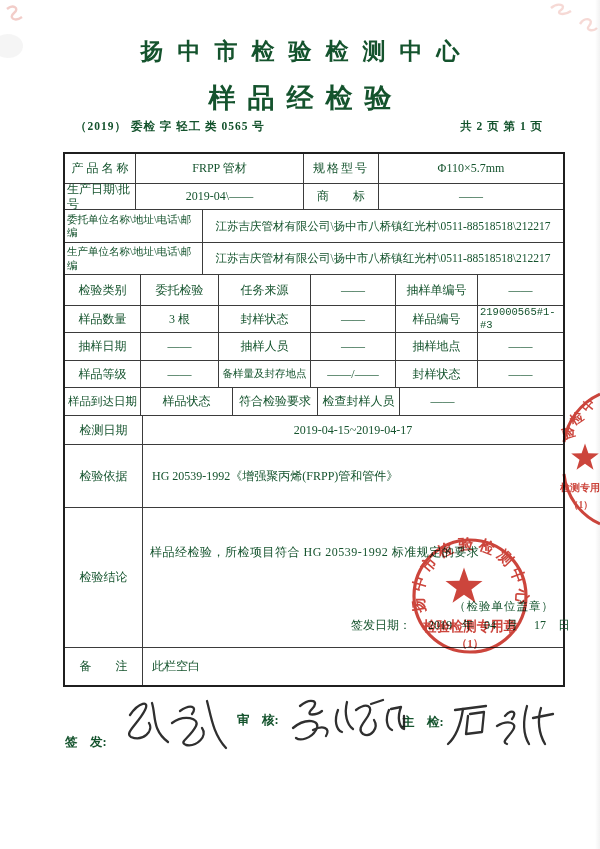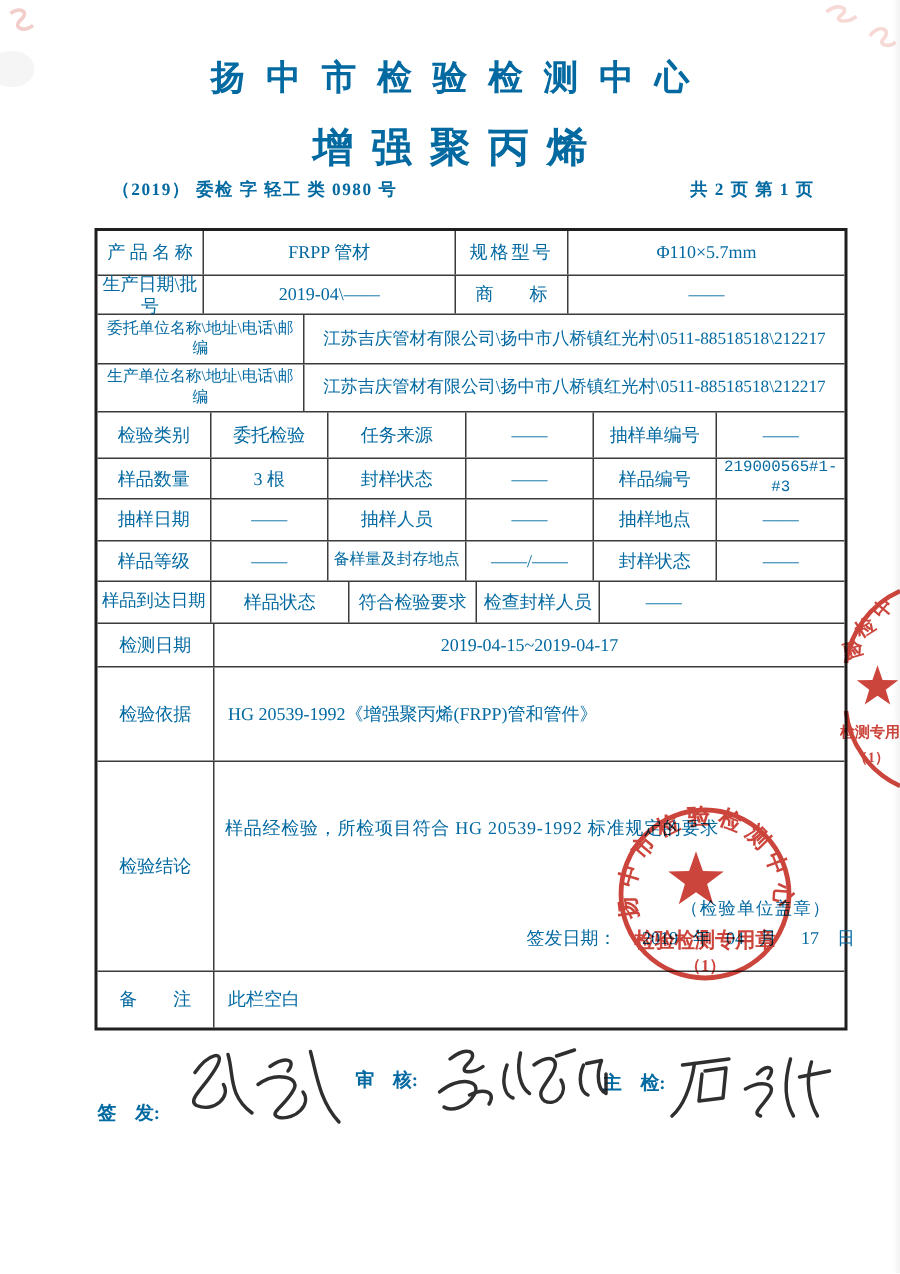--- a/index.html
+++ b/index.html
@@ -1,32 +1,32 @@
 <!DOCTYPE html>
 <html><head>
 <meta charset="utf-8">
 <style>
   html,body{margin:0;padding:0;background:#ffffff;}
   .page{position:relative;width:600px;height:849px;background:#fff;overflow:hidden;
-        font-family:"Liberation Serif","DejaVu Serif",serif;color:#0369a1;}
+        font-family:"Liberation Serif","DejaVu Serif",serif;color:#14532d;}
   .page::after{content:"";position:absolute;top:0;right:0;width:5px;height:100%;
         background:linear-gradient(to right,rgba(0,0,0,0),rgba(0,0,0,.05));pointer-events:none;}
 
   .org-title{position:absolute;top:36px;left:0;width:600px;text-align:center;
         font-size:23px;font-weight:bold;letter-spacing:14px;padding-left:14px;box-sizing:border-box;}
   .report-title{position:absolute;top:80px;left:0;width:600px;text-align:center;
         font-size:27px;font-weight:bold;letter-spacing:12px;padding-left:12px;box-sizing:border-box;}
   .doc-line{position:absolute;top:119px;left:75px;right:57px;display:flex;
         justify-content:space-between;font-size:11.5px;font-weight:bold;letter-spacing:1px;}
 
   .tbl{position:absolute;left:63px;top:152px;width:498px;border:2px solid #1f1f1f;background:transparent;}
   .tr{display:flex;border-top:1px solid #3b3b3b;box-sizing:border-box;}
   .tr.first{border-top:none;}
   .td{box-sizing:border-box;border-left:1px solid #3b3b3b;display:flex;align-items:center;
-      justify-content:center;font-size:12px;line-height:1.25;text-align:center;padding:1px 2px;}
+      justify-content:center;font-size:12px;line-height:1.25;padding:1px 2px;}
   .td.nb{border-left:none;}
   .td.left{justify-content:flex-start;text-align:left;padding-left:9px;}
   .sm{font-size:10.5px;}
   .sm2{font-size:11.5px;}
   .num{font-size:10.5px;letter-spacing:0;font-family:Liberation Mono, monospace;}
   .wA1{width:70px}.wA2{width:168px}.wA3{width:75px;letter-spacing:2px}.wA4{width:185px}
   .wB1{width:137px}.wB2{width:361px}
   .wC1{width:75px}.wC2{width:78px}.wC3{width:92px}.wC4{width:85px}.wC5{width:82px}.wC6{width:86px}
   .wD1{width:77px}.wD2{width:421px}
   .rel{position:relative;display:block;}
@@ -45,23 +45,23 @@
 <div class="page">
 
   <svg class="faint" style="left:0;top:0;" width="600" height="60">
     <path d="M7,9 C13,4 20,8 14,13 C8,18 15,22 22,17" stroke="#e8a49c" stroke-width="2.4" fill="none" opacity="0.55"></path>
     <ellipse cx="8" cy="46" rx="15" ry="12" fill="#f1f1f1" opacity="0.7"></ellipse>
     <path d="M551,8 C558,2 567,5 561,10 C555,14 564,16 571,11" stroke="#eeb3ac" stroke-width="2.4" fill="none" opacity="0.5"></path>
     <path d="M580,24 C585,16 595,19 589,26 C585,30 593,32 597,28" stroke="#eeb3ac" stroke-width="2.4" fill="none" opacity="0.5"></path>
   </svg>
 
   <div class="org-title">扬中市检验检测中心</div>
-  <div class="report-title">增强聚丙烯</div>
+  <div class="report-title">样品经检验</div>
   <div class="doc-line">
-    <span>（2019） 委检 字 轻工 类 0980 号</span>
+    <span>（2019） 委检 字 轻工 类 0565 号</span>
     <span>共 2 页 第 1 页</span>
   </div>
 
   <div class="tbl">
 
     <div class="tr first" style="height:29px">
       <div class="td nb wA1">产 品 名 称</div>
       <div class="td wA2">FRPP 管材</div>
       <div class="td wA3">规格型号</div>
       <div class="td wA4">Φ110×5.7mm</div>

